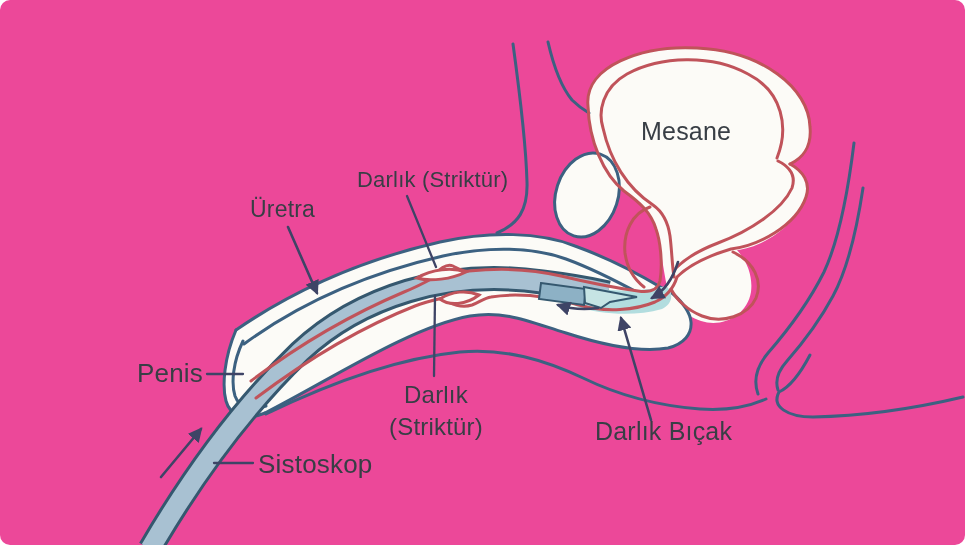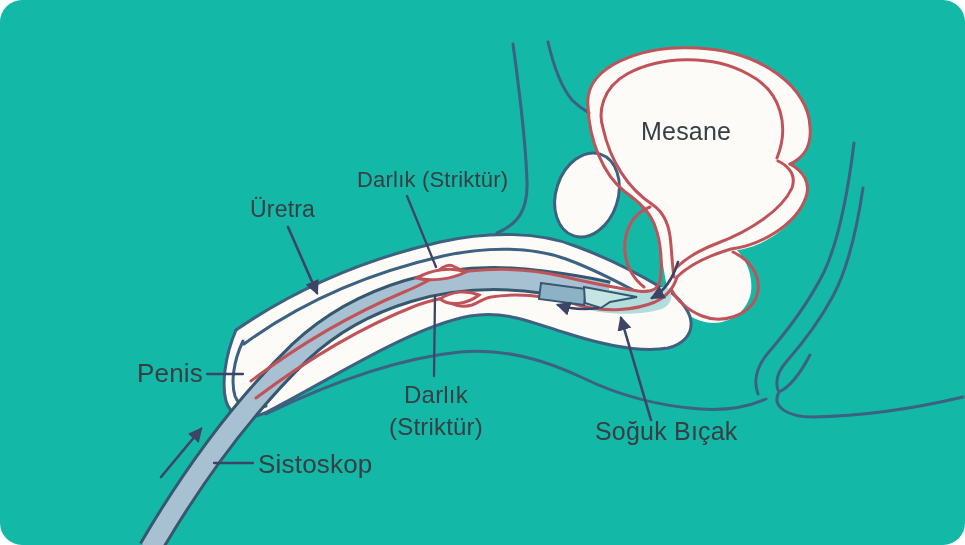--- a/index.html
+++ b/index.html
@@ -1,21 +1,21 @@
 <!DOCTYPE html>
 <html><head>
 <meta charset="utf-8">
 <style>
   html,body{margin:0;padding:0;background:#ffffff;}
   #stage{
     position:relative;
     width:965px;height:545px;
     overflow:hidden;
-    border-radius:22px;
-    background:#14b8a6;
+    border-radius:10px;
+    background:#ec4899;
     font-family:"Liberation Sans","DejaVu Sans",sans-serif;
   }
   #stage svg{position:absolute;left:0;top:0;}
   .lbl{
     position:absolute;
     color:#383e45;
     white-space:nowrap;
     letter-spacing:0.2px;
   }
   .lbl-uretra{left:250px;top:196px;font-size:23px;}
@@ -109,14 +109,14 @@
 
   <div class="lbl lbl-mesane">Mesane</div>
   <div class="lbl lbl-uretra">Üretra</div>
   <div class="lbl lbl-darlik-top">Darlık (Striktür)</div>
   <div class="lbl lbl-penis">Penis</div>
   <div class="lbl lbl-sistoskop">Sistoskop</div>
   <div class="lbl lbl-darlik-bottom">
     <div>Darlık</div>
     <div>(Striktür)</div>
   </div>
-  <div class="lbl lbl-soguk">Soğuk Bıçak</div>
+  <div class="lbl lbl-soguk">Darlık Bıçak</div>
 </div>
 
 </body></html>

